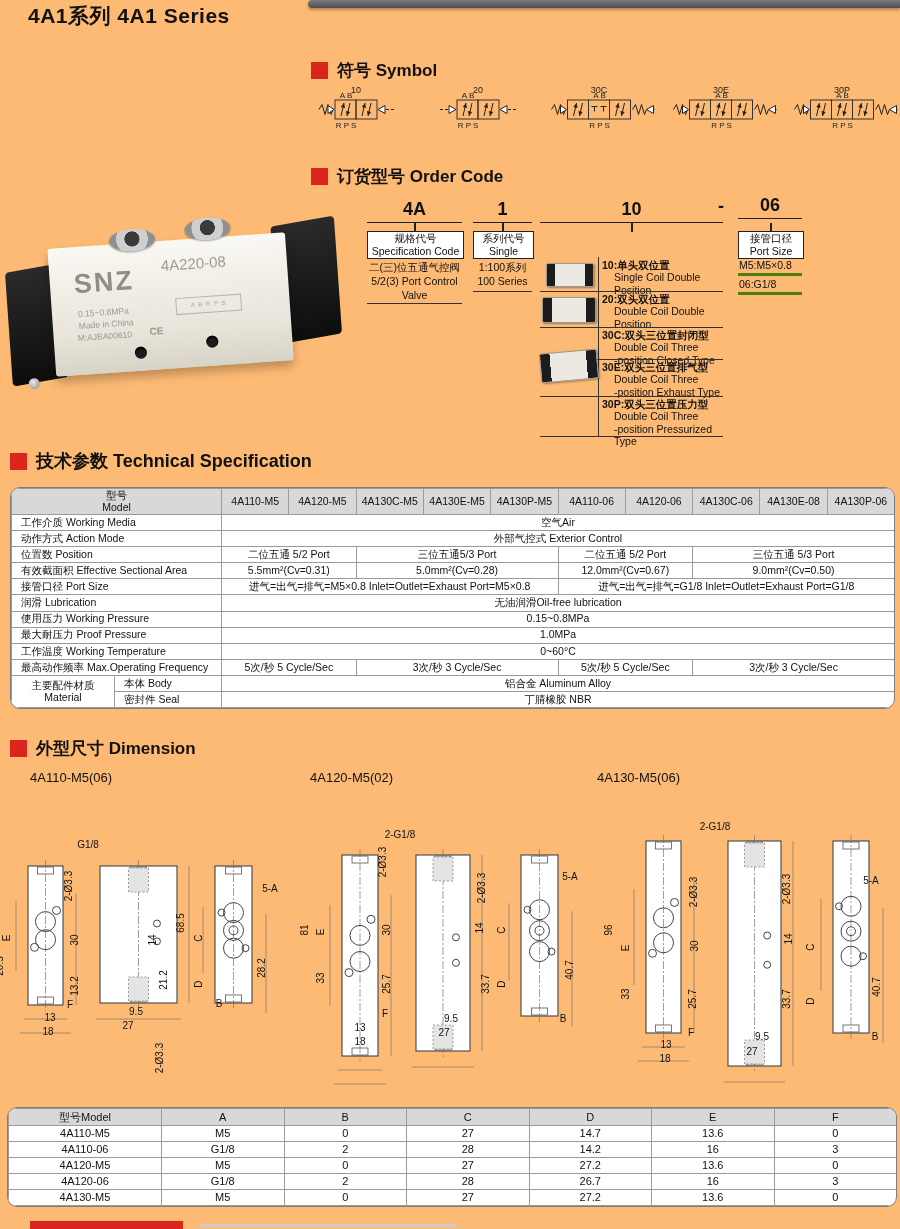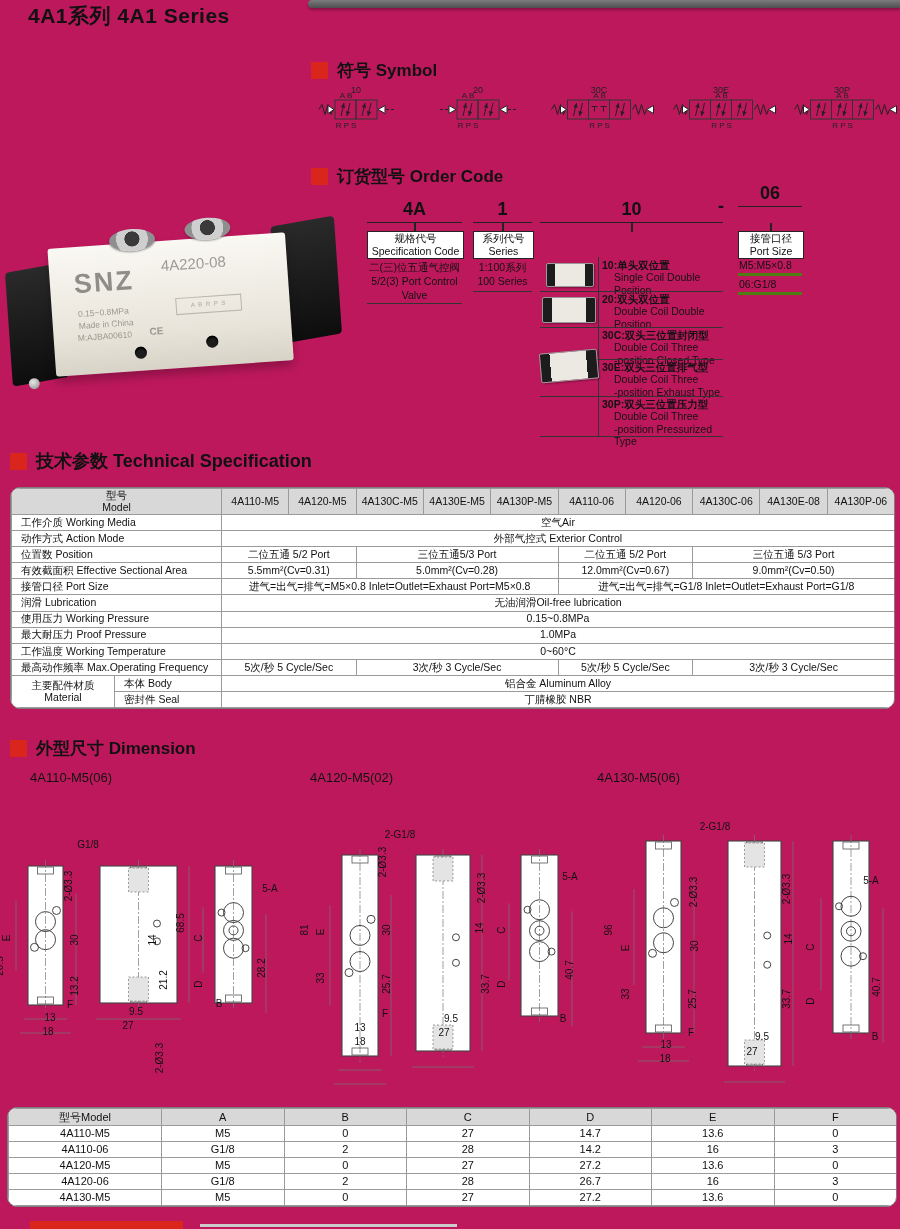--- a/index.html
+++ b/index.html
@@ -1,17 +1,17 @@
 <!DOCTYPE html>
 <html><head>
 <meta charset="utf-8">
 <style>
   html,body{margin:0;padding:0;background:#fff;}
   body{font-family:"Liberation Sans",sans-serif;color:#111;}
-  .page{position:relative;width:900px;height:1229px;background:#be185d;overflow:hidden;}
+  .page{position:relative;width:900px;height:1229px;background:#fdba74;overflow:hidden;}
   .abs{position:absolute;}
   .topbar{position:absolute;left:308px;top:0;width:592px;height:8px;
     background:linear-gradient(#7b7b7d,#4e4e50);border-radius:4px 0 0 4px;
     box-shadow:0 2px 3px rgba(0,0,0,.3);}
   .page-title{position:absolute;left:28px;top:2px;font-size:21px;font-weight:bold;letter-spacing:.5px;}
   .sec-head{position:absolute;display:flex;align-items:center;gap:9px;font-weight:bold;font-size:17px;}
   .red-sq{width:17px;height:17px;background:#d9251c;flex:0 0 auto;}
   
   .symbols-row{position:absolute;left:300px;top:84px;width:598px;height:60px;display:flex;justify-content:space-between;}
   
@@ -192,34 +192,34 @@
 
   <div class="sec-head" style="left:311px;top:165px">
     <span class="red-sq"></span>
     <span>订货型号 Order Code</span>
   </div>
 
   <div class="oc-code" style="left:367px;top:199px;width:95px">4A</div>
   <div class="oc-code" style="left:473px;top:199px;width:59px">1</div>
   <div class="oc-code" style="left:540px;top:199px;width:183px">10</div>
   <div class="oc-dash" style="left:718px;top:196px">-</div>
-  <div class="oc-code" style="left:738px;top:183px;width:64px">06</div>
+  <div class="oc-code" style="left:738px;top:195px;width:64px">06</div>
 
   <div class="oc-tick" style="left:414px;top:223px"></div>
   <div class="oc-tick" style="left:502px;top:223px"></div>
   <div class="oc-tick" style="left:631px;top:223px"></div>
   <div class="oc-tick" style="left:770px;top:223px"></div>
 
   <div class="oc-box" style="left:367px;top:231px;width:95px;height:26px">
     <span>规格代号</span>
     <span>Specification Code</span>
   </div>
   <div class="oc-box" style="left:473px;top:231px;width:59px;height:26px">
     <span>系列代号</span>
-    <span>Series</span>
+    <span>Single</span>
   </div>
   <div class="oc-box" style="left:738px;top:231px;width:64px;height:26px">
     <span>接管口径</span>
     <span>Port Size</span>
   </div>
 
   <div class="oc-detail" style="left:363px;top:261px;width:103px">
     <div>二(三)位五通气控阀</div>
     <div>5/2(3) Port Control</div>
     <div>Valve</div>

